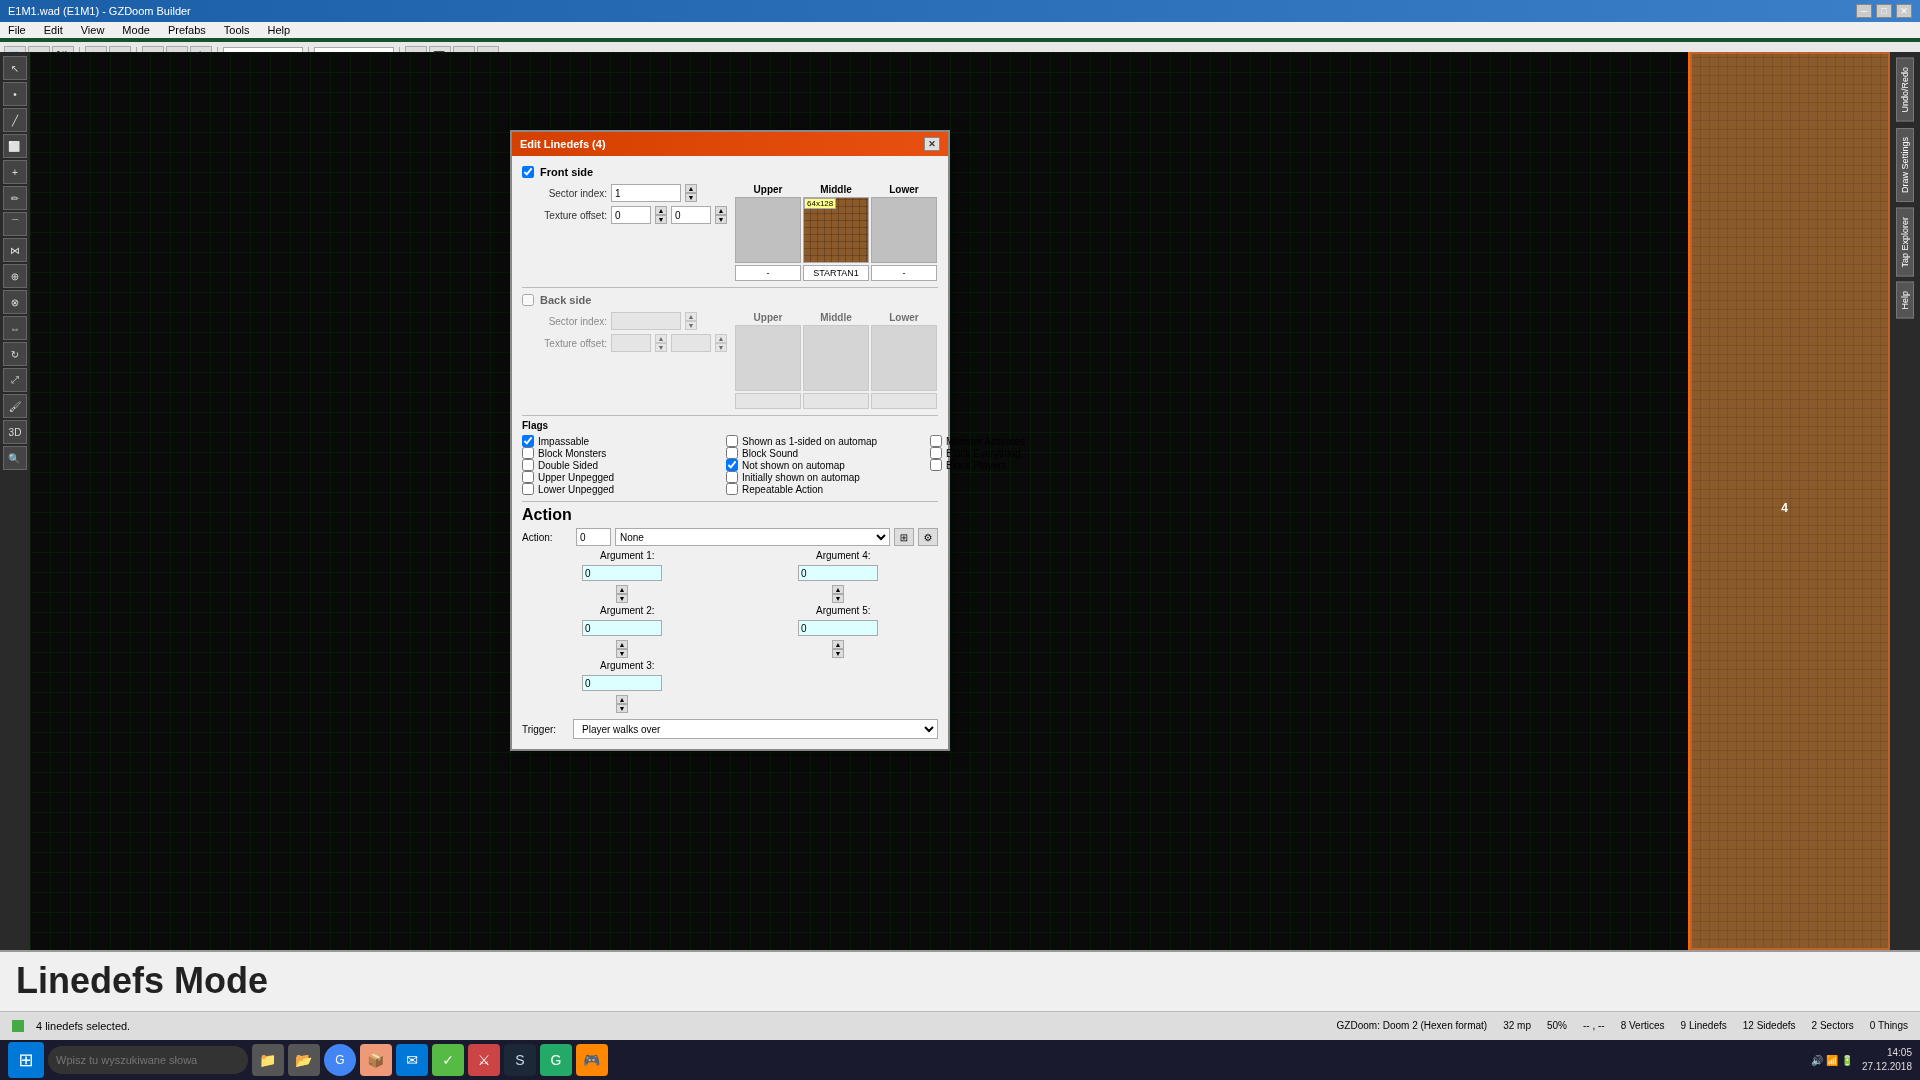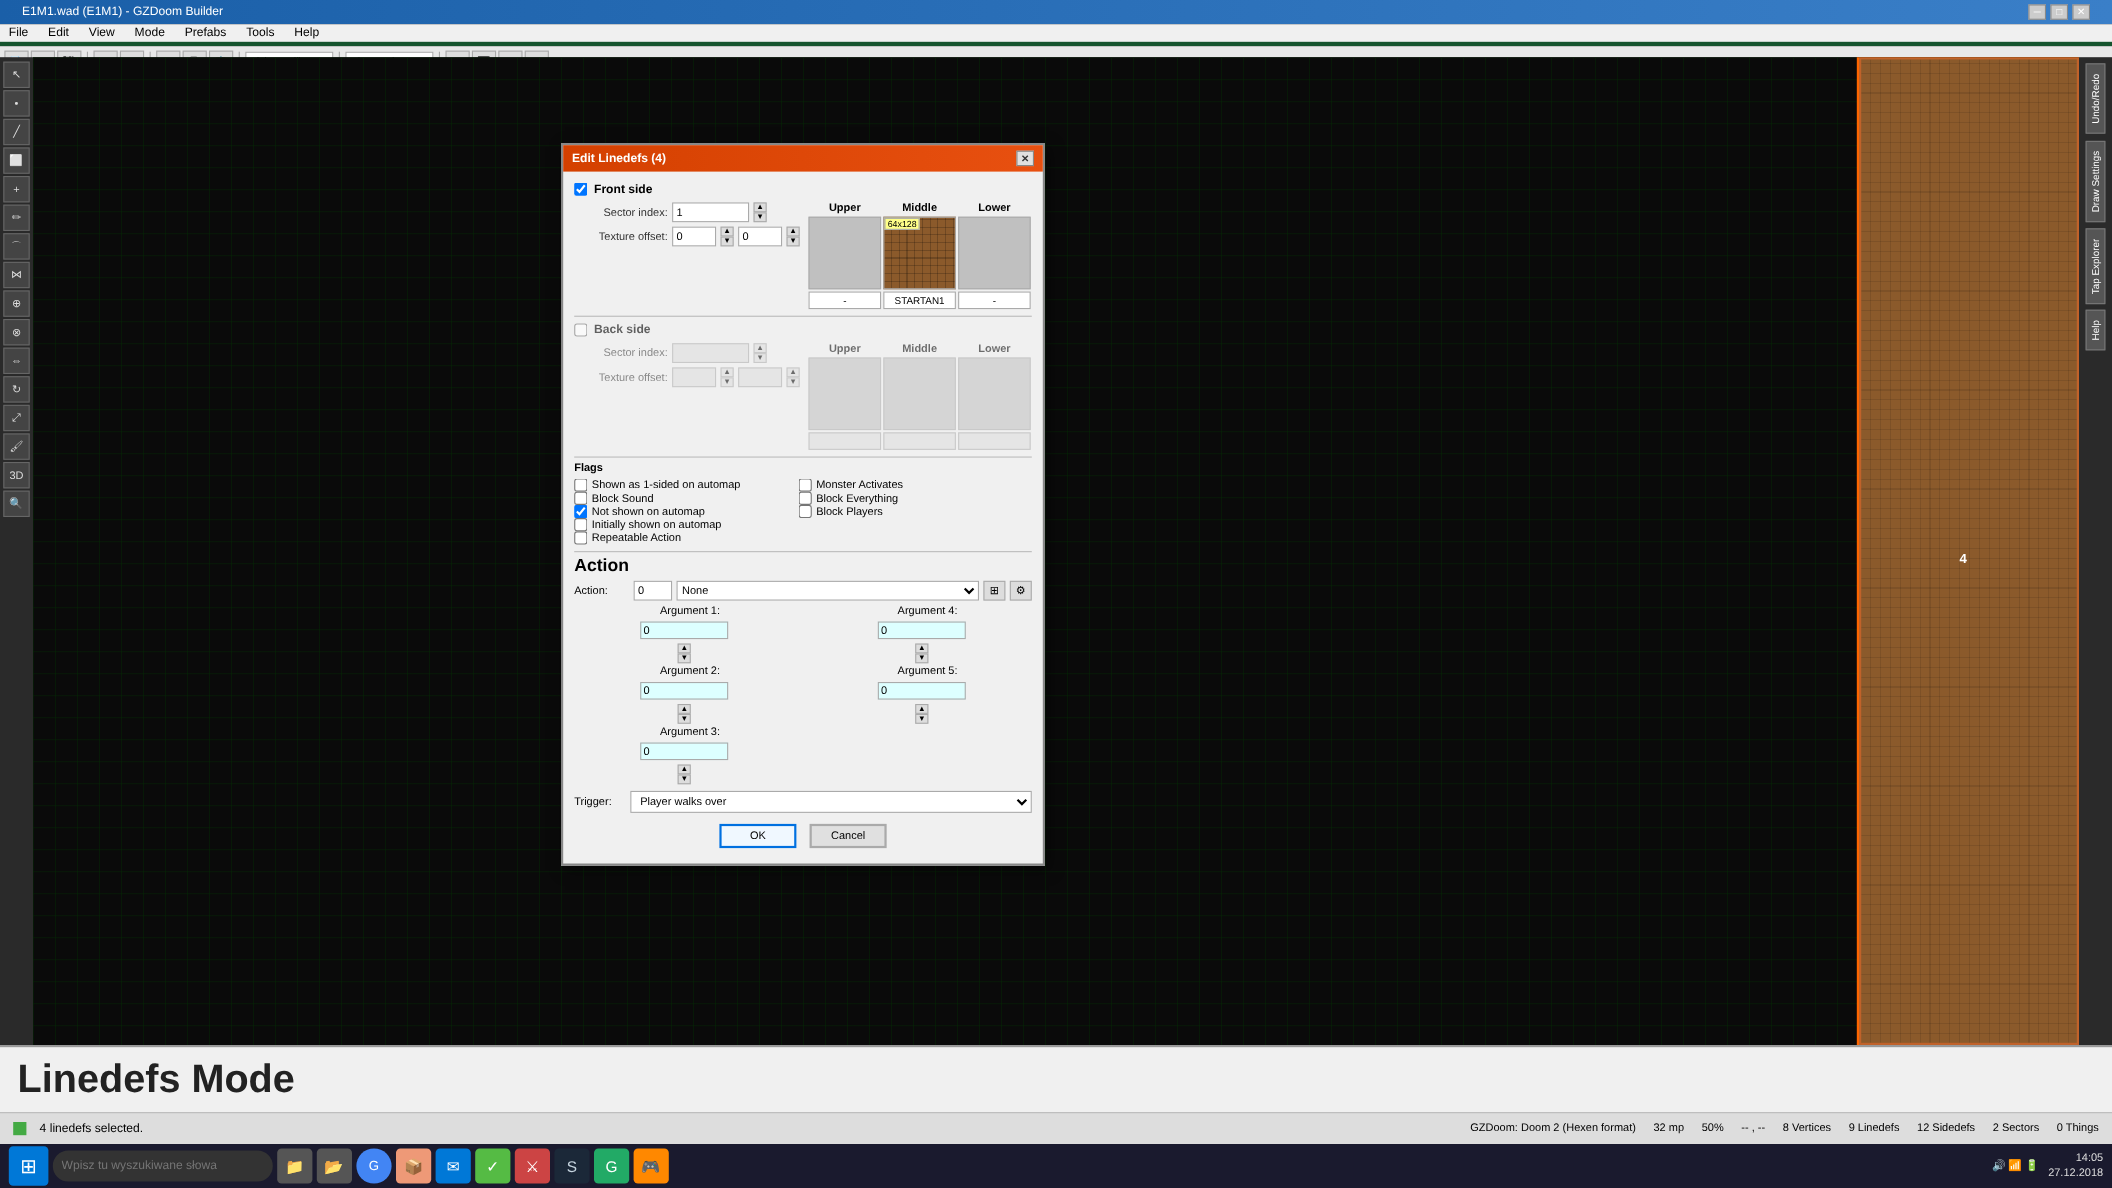--- a/index.html
+++ b/index.html
@@ -13,21 +13,21 @@
       position: relative;
     }
 
     
     #title-bar {
       height: 22px;
       background: linear-gradient(to right, #1a5fa8, #3a7fc8);
       display: flex;
       align-items: center;
       justify-content: space-between;
-      padding: 0 20px;
+      padding: 0 8px;
       color: white;
       font-size: 11px;
     }
     #title-bar-controls { display: flex; gap: 4px; }
     .title-btn {
       width: 16px; height: 14px;
       background: #ccc;
       border: 1px solid #888;
       font-size: 9px;
       display: flex; align-items: center; justify-content: center;
@@ -761,20 +761,42 @@
             <input type="text" class="tex-label-input" disabled="" style="background: rgb(221, 221, 221);">
             <input type="text" class="tex-label-input" disabled="" style="background: rgb(221, 221, 221);">
           </div>
         </div>
       </div>
 
       <div class="flags-section">
         <div class="flags-title">Flags</div>
         <div class="flags-grid">
 
+          <div>
+            <div class="flag-item">
+              <input type="checkbox" class="check-input" checked="" style="">
+              <span>Impassable</span>
+            </div>
+            <div class="flag-item">
+              <input type="checkbox" class="check-input" style="">
+              <span>Block Monsters</span>
+            </div>
+            <div class="flag-item">
+              <input type="checkbox" class="check-input" style="">
+              <span>Double Sided</span>
+            </div>
+            <div class="flag-item">
+              <input type="checkbox" class="check-input" style="">
+              <span>Upper Unpegged</span>
+            </div>
+            <div class="flag-item">
+              <input type="checkbox" class="check-input" style="">
+              <span>Lower Unpegged</span>
+            </div>
+          </div>
 
           <div>
             <div class="flag-item">
               <input type="checkbox" class="check-input" style="">
               <span>Shown as 1-sided on automap</span>
             </div>
             <div class="flag-item">
               <input type="checkbox" class="check-input" style="">
               <span>Block Sound</span>
             </div>
@@ -864,24 +886,20 @@
         </div>
 
         <div class="trigger-row">
           <span class="trigger-label">Trigger:</span>
           <select class="trigger-dropdown">
             <option>Player walks over</option>
           </select>
         </div>
       </div>
 
-      <div class="dialog-buttons">
-        <button class="dialog-btn ok">OK</button>
-        <button class="dialog-btn cancel">Cancel</button>
-      </div>
     </div>
   </div>
 </div>
 
 <div id="taskbar">
   <div class="taskbar-start">⊞</div>
   <input type="text" class="taskbar-search" placeholder="Wpisz tu wyszukiwane słowa" style="">
   <div class="taskbar-icon">📁</div>
   <div class="taskbar-icon">📂</div>
   <div class="taskbar-icon" style="background:#4285f4;border-radius:50%;color:white;font-size:12px;">G</div>

